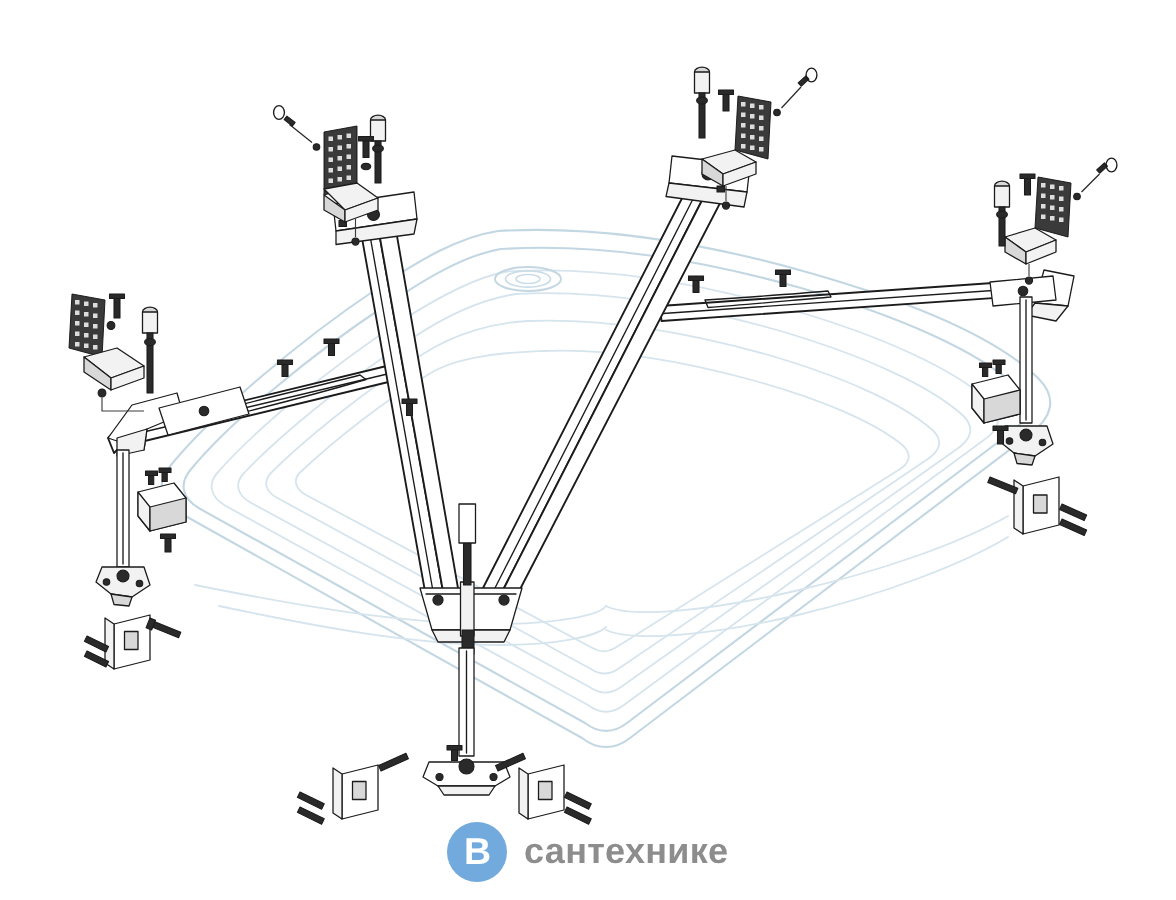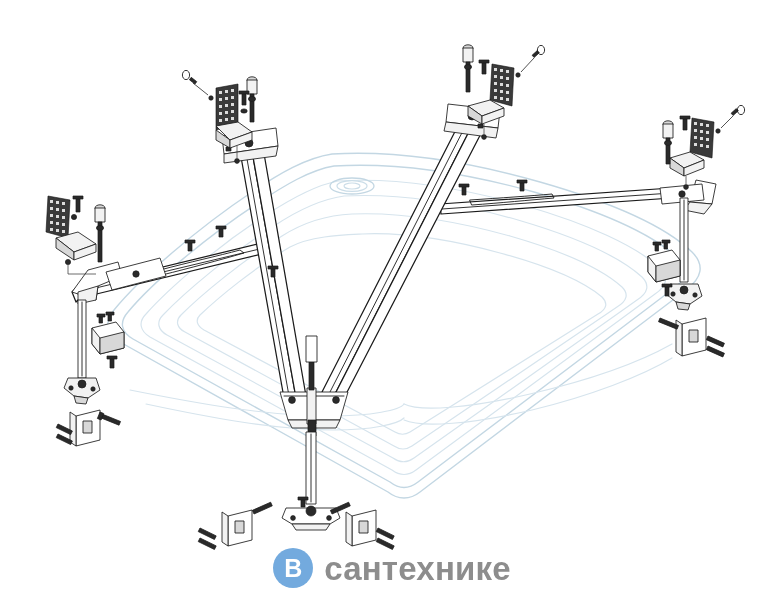--- a/index.html
+++ b/index.html
@@ -127,21 +127,21 @@
   }
   #logo-badge-letter {
     color: #ffffff;
     font-size: 25px;
     font-weight: bold;
     line-height: 1;
     font-family: "Liberation Sans", sans-serif;
   }
   #logo-wordmark {
     color: #8d8d8d;
-    font-size: 33px;
+    font-size: 24px;
     font-weight: bold;
     letter-spacing: 0.2px;
     line-height: 1;
     font-family: "Liberation Sans", sans-serif;
   }
 </style>
 </head>
 <body>
 
 <div id="diagram-root">

